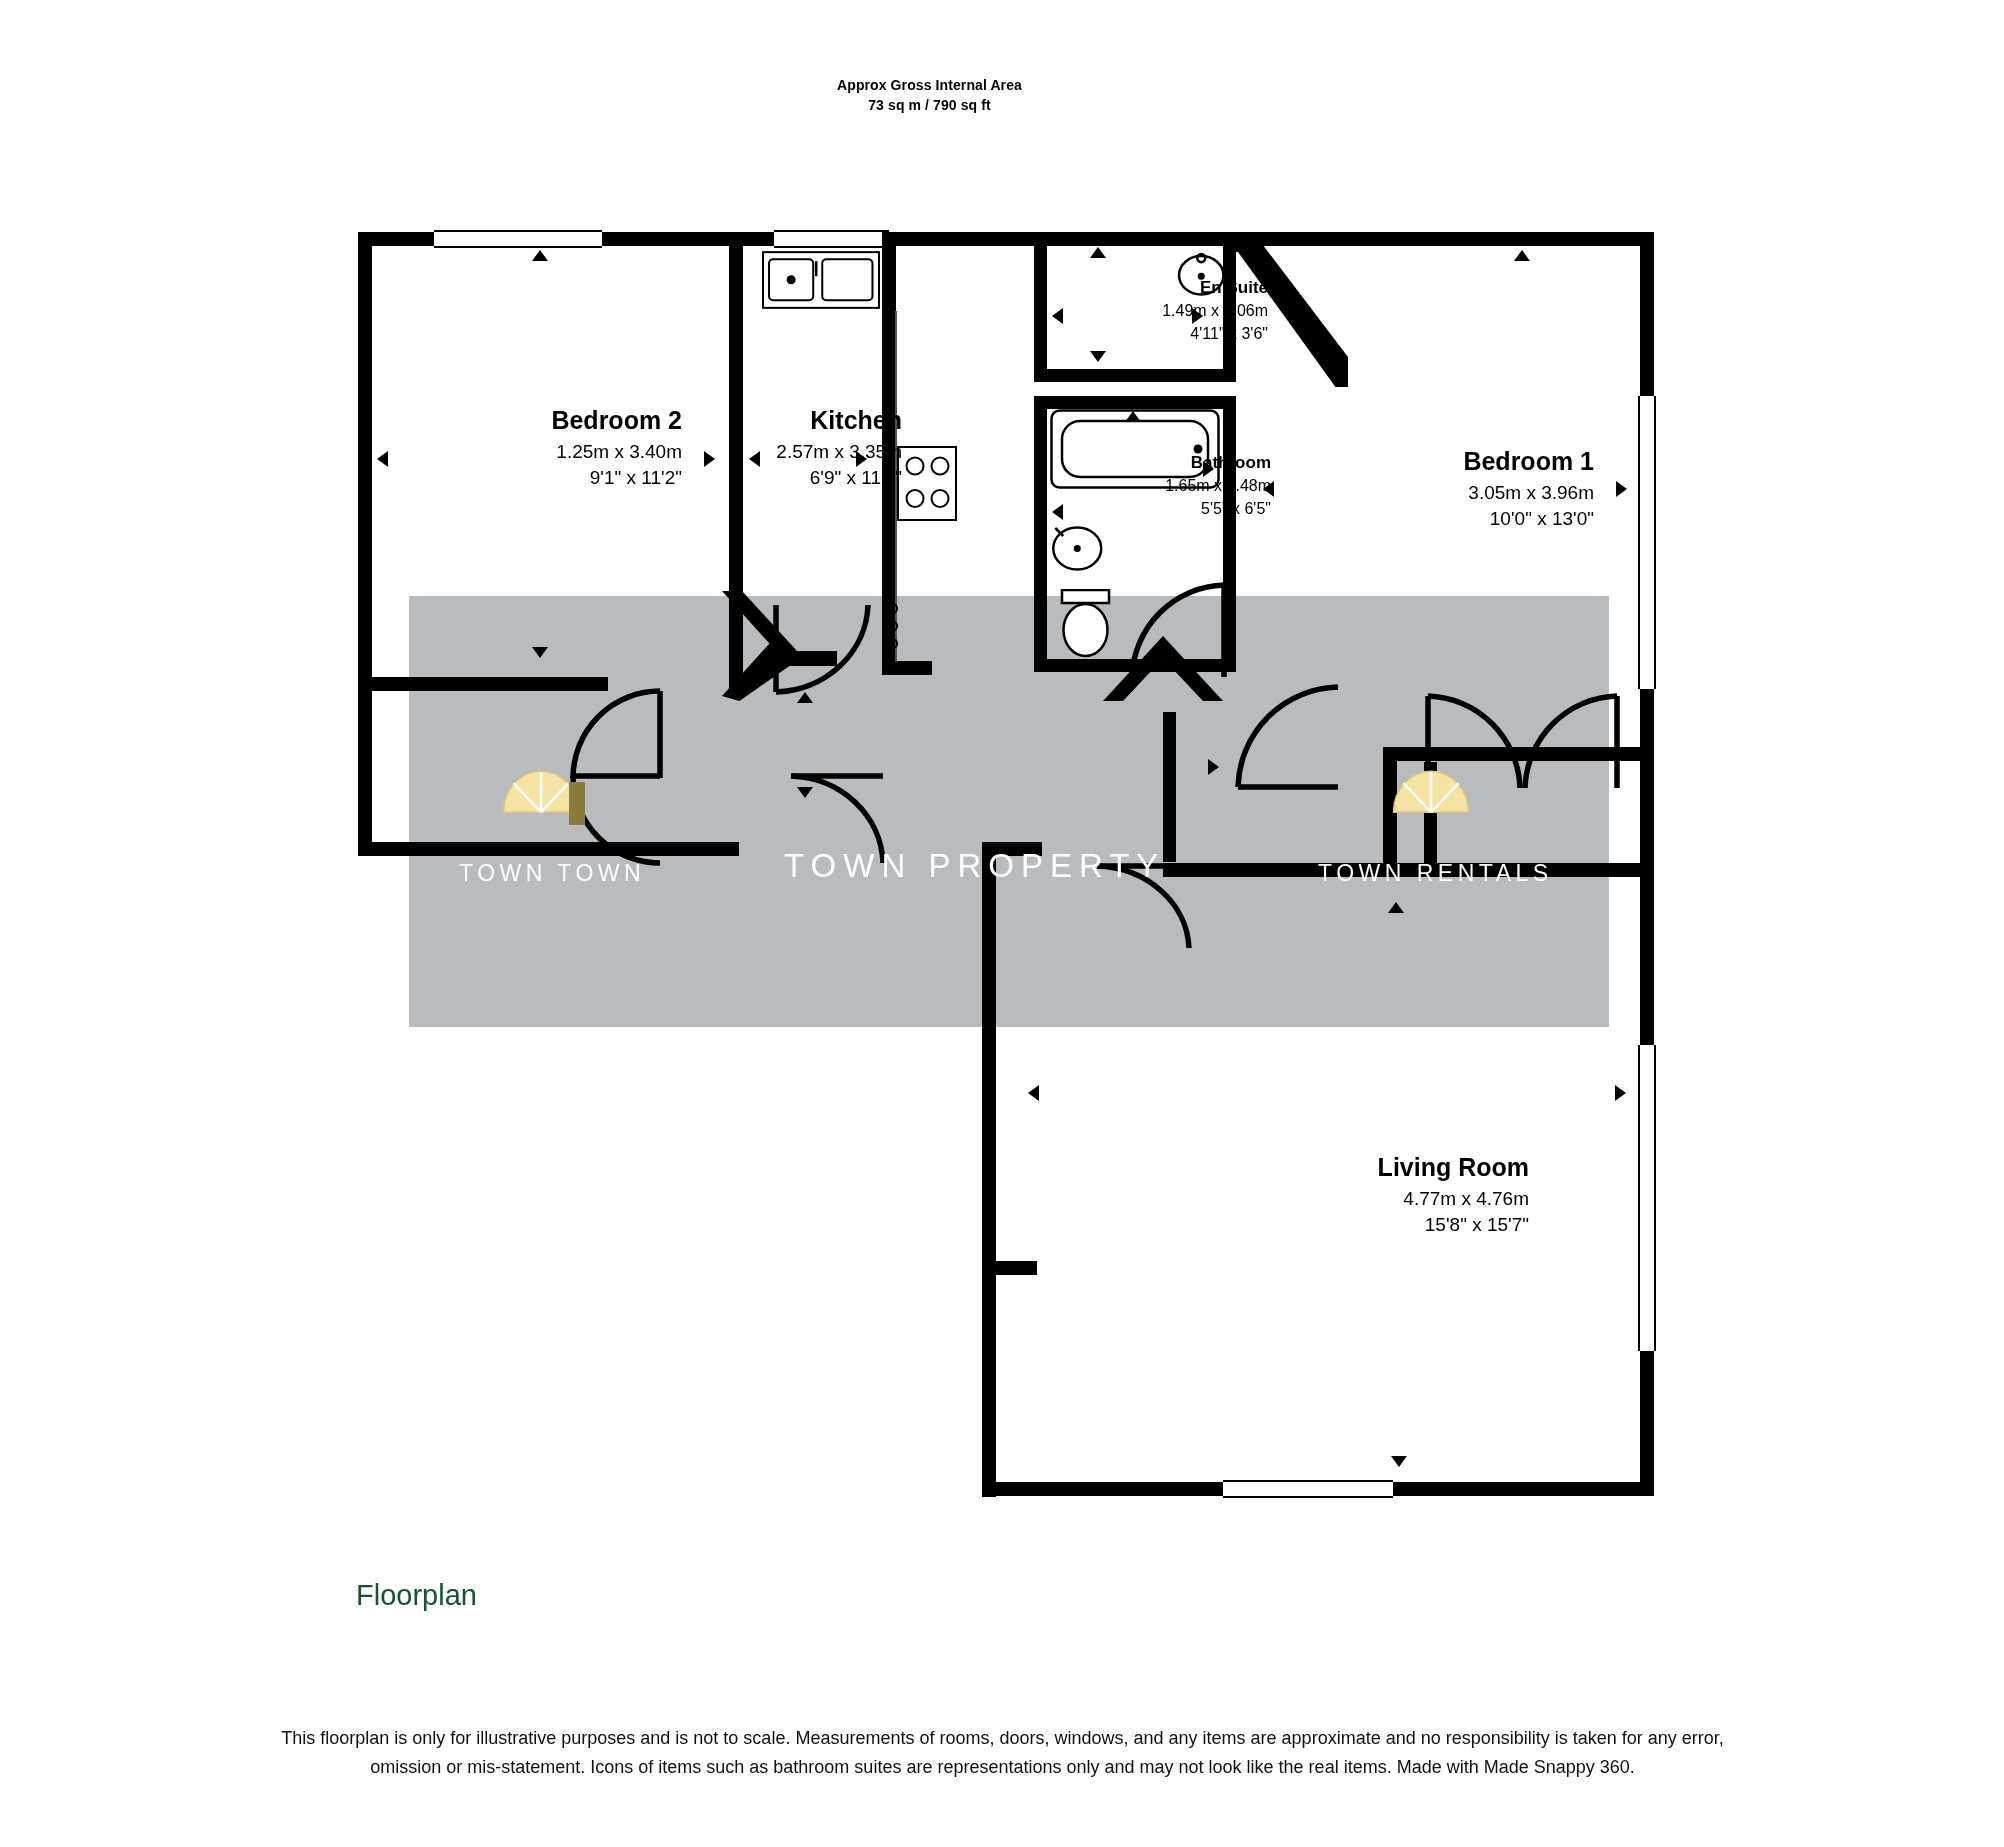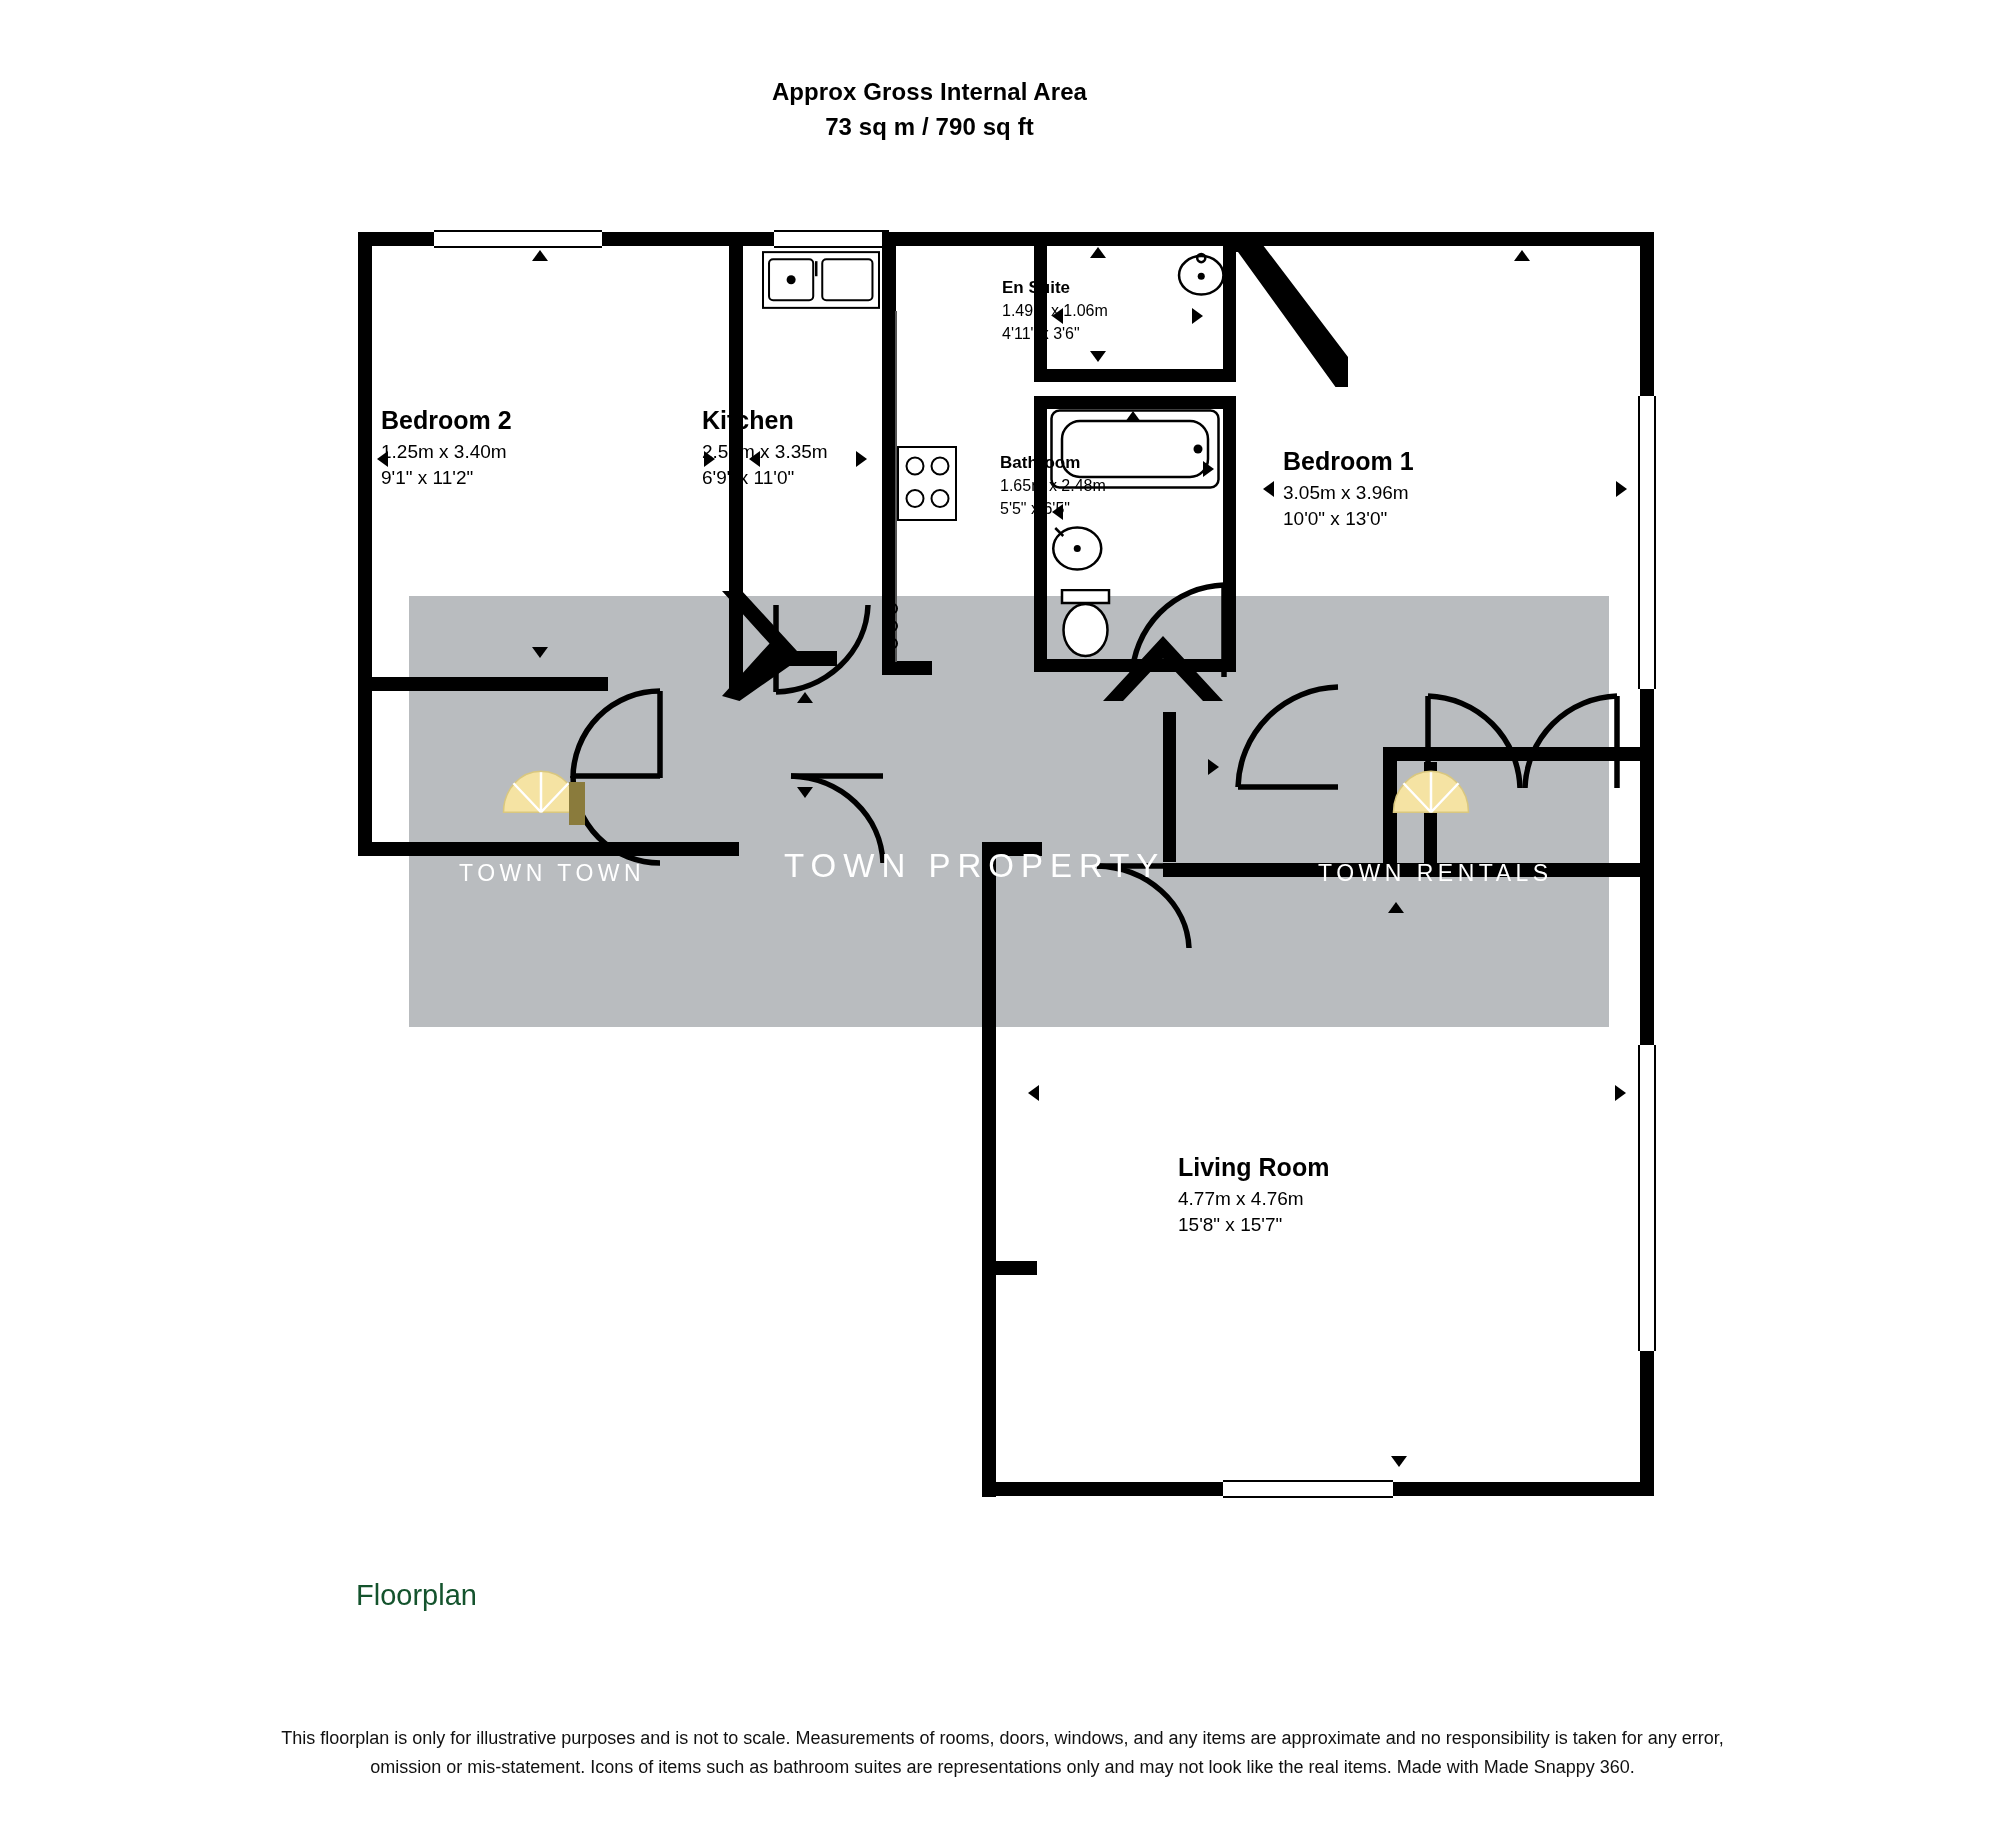--- a/index.html
+++ b/index.html
@@ -17,21 +17,21 @@
   }
 
   
   .header {
     position: absolute;
     top: 75px;
     left: 0;
     width: 1859px;
     text-align: center;
     font-weight: bold;
-    font-size: 24px;
+    font-size: 14px;
     line-height: 1.45;
     letter-spacing: 0.1px;
   }
 
   
   .plan {
     position: absolute;
     left: 0;
     top: 0;
     width: 2005px;
@@ -59,21 +59,21 @@
   .window-v {
     position: absolute;
     background: #ffffff;
     border-left: 2px solid #000;
     border-right: 2px solid #000;
   }
 
   
   .room {
     position: absolute;
-    text-align: left;
+    text-align: right;
     line-height: 1.42;
     white-space: nowrap;
   }
   .room .name {
     font-weight: bold;
     font-size: 25px;
   }
   .room .dim {
     font-size: 19px;
   }

